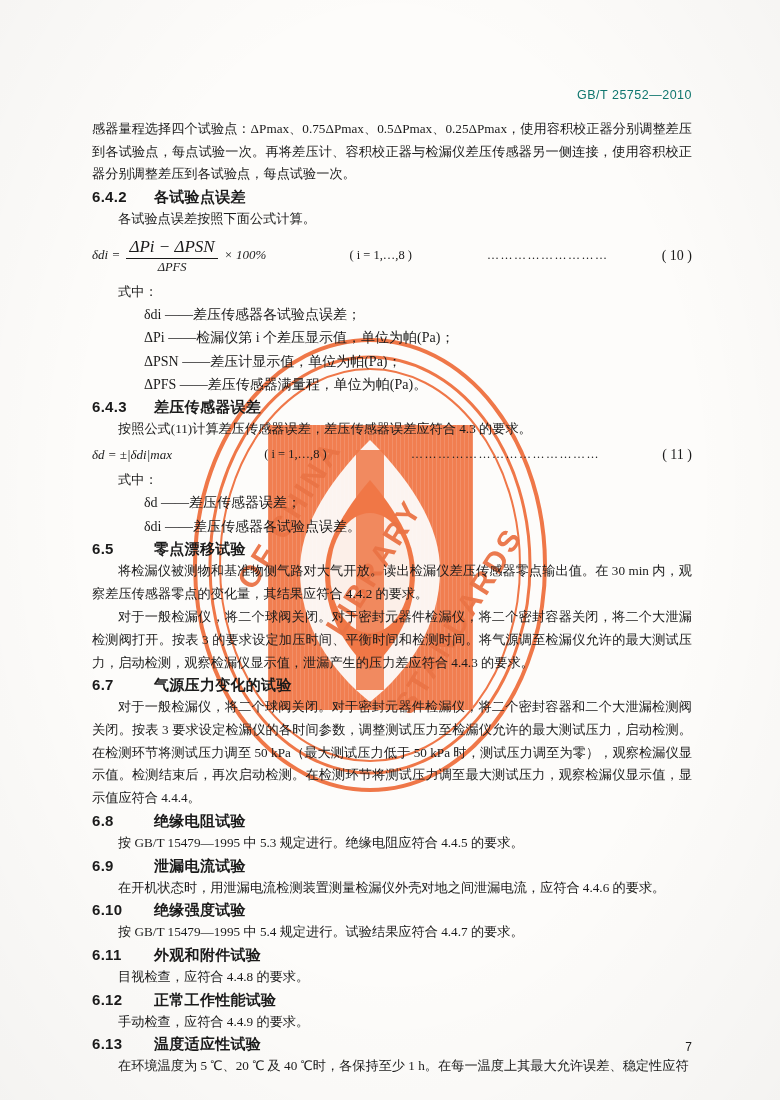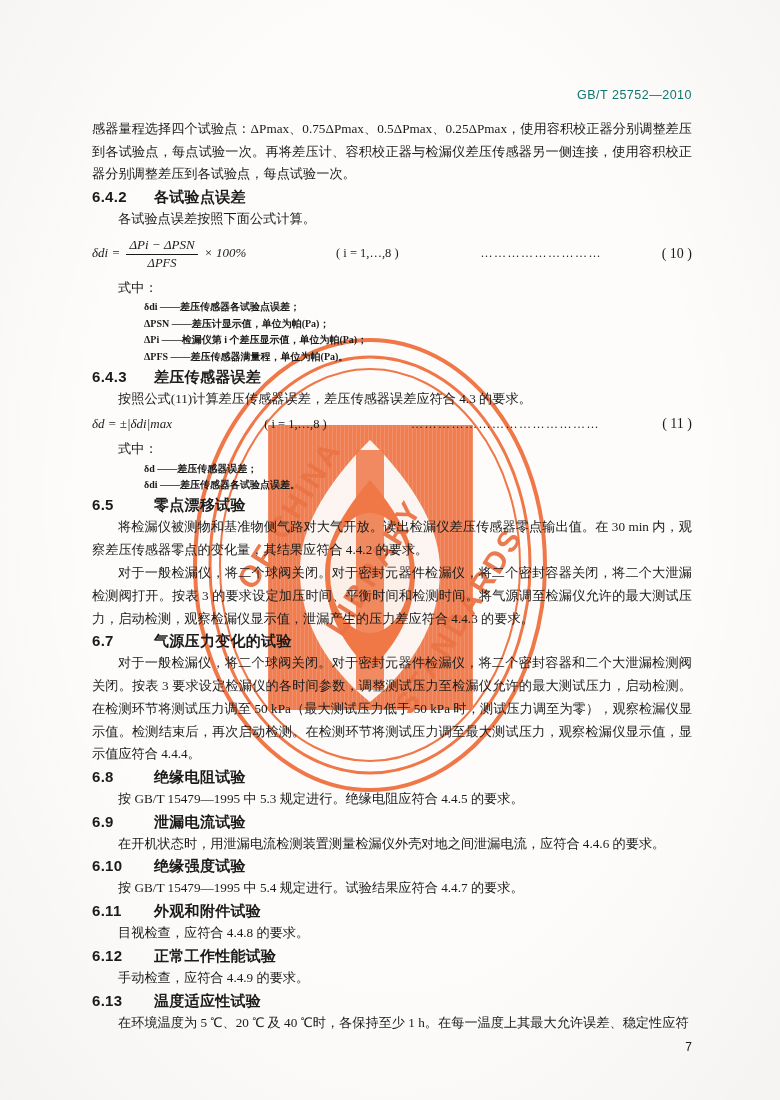--- a/index.html
+++ b/index.html
@@ -88,41 +88,40 @@
   .frac{
     display:inline-block;
     vertical-align:middle;
     text-align:center;
     margin:0 3px;
   }
   .frac .top{
     display:block;
     border-bottom:1px solid #1a1a1a;
     padding:0 3px 1px 3px;
-    font-size:13px;
+    font-size:17px;
   }
   .frac .bot{
     display:block;
     padding:1px 3px 0 3px;
     font-size:12.5px;
   }
   .wherelist{
     margin:1px 0 2px 0;
   }
   .where-label{
     font-size:13.2px;
     line-height:1.7;
     text-indent:26px;
   }
   .where-item{
-    font-size:10px;
+    font-size:14px;
     line-height:1.66;
     padding-left:52px;
     white-space:nowrap;
-    font-weight:bold;
   }
   .pnum{
     position:absolute;
     right:88px;bottom:46px;
     font-family:"Liberation Sans", sans-serif;
     font-size:12px;
   }
   
   .stamp{
     position:absolute;
@@ -189,22 +188,22 @@
         <span>× 100%</span>
       </span>
       <span class="eq-cond">( i = 1,…,8 )</span>
       <span class="eq-dots">………………………</span>
       <span class="eq-num">( 10 )</span>
     </div>
 
     <div class="wherelist">
       <div class="where-label">式中：</div>
       <div class="where-item">δdi ——差压传感器各试验点误差；</div>
+      <div class="where-item">ΔPi ——检漏仪第 i 个差压显示值，单位为帕(Pa)；</div>
       <div class="where-item">ΔPSN ——差压计显示值，单位为帕(Pa)；</div>
-      <div class="where-item">ΔPi ——检漏仪第 i 个差压显示值，单位为帕(Pa)；</div>
       <div class="where-item">ΔPFS ——差压传感器满量程，单位为帕(Pa)。</div>
     </div>
 
     <div class="sec-head">
       <span class="num">6.4.3</span><span class="ttl">差压传感器误差</span>
     </div>
     <p class="para indent2">按照公式(11)计算差压传感器误差，差压传感器误差应符合 4.3 的要求。</p>
 
     <div class="eq-row">
       <span class="eq-body">δd = ±|δdi|max</span>

